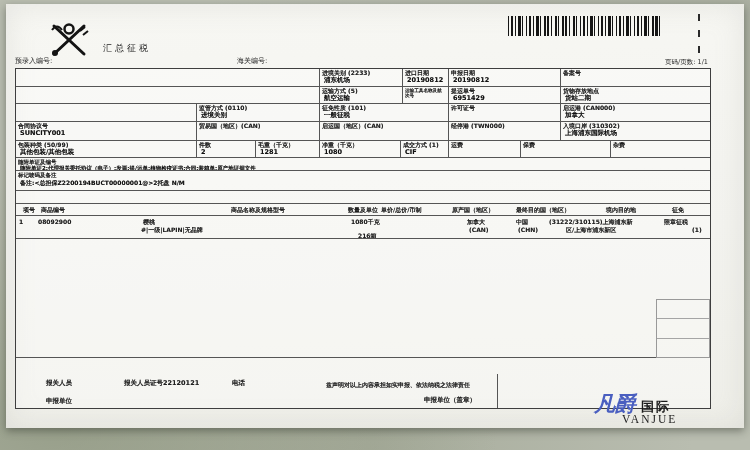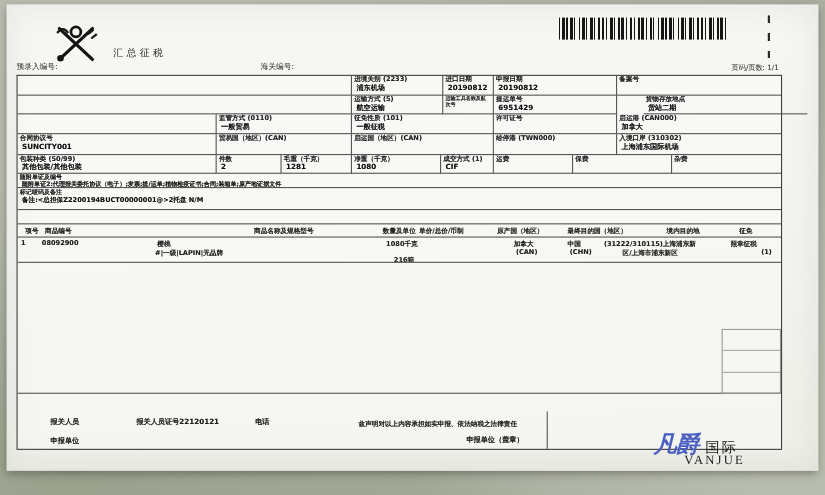--- a/index.html
+++ b/index.html
@@ -42,21 +42,21 @@
       #151515 3px 5.5px,transparent 5.5px 7px,
       #151515 7px 8px,transparent 8px 10.5px,
       #151515 10.5px 13px,transparent 13px 14px,
       #151515 14px 15px,transparent 15px 18px);
   }
   .cutmarks{width:2px;height:44px;
     background:repeating-linear-gradient(180deg,#2a2a2a 0 7px,transparent 7px 16px);}
   .notebox{position:absolute;border:1px solid #999;box-sizing:border-box}
   .notebox .ln{position:absolute;left:0;right:0;border-top:1px solid #a5a5a5}
   .wm-script{font-family:"DejaVu Serif","Liberation Serif",serif;font-style:italic;font-size:21px;font-weight:bold}
-  .wm-cn{font-size:13px;font-weight:normal;color:#1b1b1b;letter-spacing:2px}
+  .wm-cn{font-size:13px;font-weight:bold;color:#1b1b1b;letter-spacing:2px}
   .wm-en{font-family:"Liberation Serif","DejaVu Serif",serif;font-size:11.5px;letter-spacing:2px;color:#222}
 </style>
 </head>
 <body>
 
 <div class="paper">
 
   <svg class="abs" style="left:40px;top:16px" width="46" height="40" viewBox="0 0 46 40">
     <g stroke="#141414" stroke-width="3" fill="none" stroke-linecap="round">
       <path d="M8 34 L38 6"></path>
@@ -105,29 +105,29 @@
       <div class="vl">航空运输</div>
     </div>
     <div class="cell" style="left:387px;top:18px;width:46px;height:17px">
       <div class="lb" style="font-size:4.6px">运输工具名称及航次号</div>
       <div class="vl"></div>
     </div>
     <div class="cell" style="left:433px;top:18px;width:112px;height:17px">
       <div class="lb">提运单号</div>
       <div class="vl">6951429</div>
     </div>
-    <div class="cell nr" style="left:569px;top:18px;width:149px;height:17px">
+    <div class="cell nr" style="left:545px;top:18px;width:149px;height:17px">
       <div class="lb">货物存放地点</div>
       <div class="vl">货站二期</div>
     </div>
 
     <div class="cell" style="left:0;top:35px;width:181px;height:18px"></div>
     <div class="cell" style="left:181px;top:35px;width:123px;height:18px">
       <div class="lb">监管方式 (0110)</div>
-      <div class="vl">一般贸易</div>
+      <div class="vl">进境关别</div>
     </div>
     <div class="cell" style="left:304px;top:35px;width:129px;height:18px">
       <div class="lb">征免性质 (101)</div>
       <div class="vl">一般征税</div>
     </div>
     <div class="cell" style="left:433px;top:35px;width:112px;height:18px">
       <div class="lb">许可证号</div>
       <div class="vl"></div>
     </div>
     <div class="cell nr" style="left:545px;top:35px;width:149px;height:18px">

